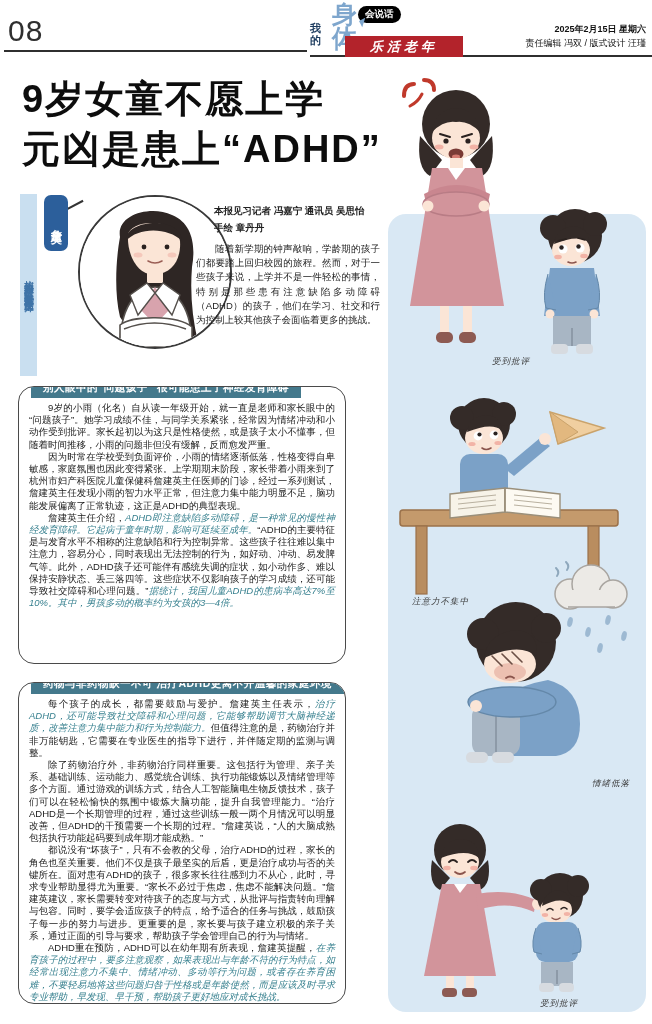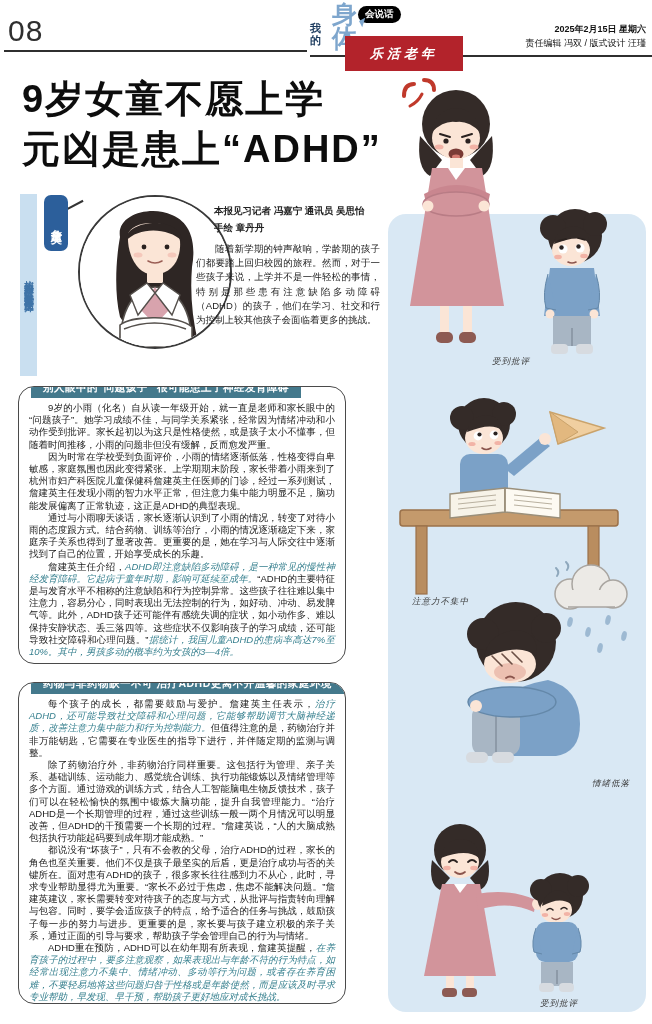--- a/index.html
+++ b/index.html
@@ -11,21 +11,21 @@
   .rule-right{position:absolute;left:310px;top:55px;width:342px;height:2px;background:#2f2f2f;}
   .logo{position:absolute;left:296px;top:2px;width:170px;height:58px;}
   .logo-main{position:absolute;left:36px;top:1px;width:1em;font-size:25px;font-weight:900;
              line-height:.95;color:#7ea6cd;letter-spacing:0;}
   .logo-prefix{position:absolute;left:14px;top:21px;width:1em;font-size:11px;font-weight:bold;
                line-height:1.05;color:#1c3b5e;}
   .logo-bubble{position:absolute;left:62px;top:4px;background:#000000;color:#fff;font-size:9.5px;
                font-weight:bold;padding:2px 7px;border-radius:9px;}
   .logo-bubble:after{content:"";position:absolute;left:-4px;bottom:-3px;border:5px solid transparent;
                border-right-color:#7ea6cd;transform:rotate(18deg);}
-  .badge-red{position:absolute;left:345px;top:36px;width:118px;height:35px;background:#b3232b;
+  .badge-red{position:absolute;left:345px;top:36px;width:118px;height:21px;background:#b3232b;
              color:#fff;z-index:3;display:flex;align-items:center;justify-content:center;
              font-family:"Liberation Serif", serif;font-style:italic;font-weight:bold;
              font-size:13px;letter-spacing:4px;}
   .dateline{position:absolute;right:6px;top:22px;text-align:right;font-size:9px;line-height:14px;color:#111;}
   .dateline .d1{font-weight:600;}
   
   .headline{position:absolute;left:22px;top:74px;font-weight:900;color:#0d0d0d;
             font-size:38px;line-height:50px;letter-spacing:2px;}
   
   .profile{position:absolute;left:0;top:192px;width:384px;height:192px;}
@@ -122,21 +122,20 @@
     <div class="intro">
       <p>随着新学期的钟声敲响，学龄期的孩子们都要踏上回归校园的旅程。然而，对于一些孩子来说，上学并不是一件轻松的事情，特别是那些患有注意缺陷多动障碍（ADHD）的孩子，他们在学习、社交和行为控制上较其他孩子会面临着更多的挑战。</p>
     </div>
   </div>
 
   <div class="section-box box1">
     <div class="section-bar">别人眼中的“问题孩子” 很可能患上了神经发育障碍</div>
     <div>
         <p class="body-para"><span>9岁的小雨（化名）自从读一年级开始，就一直是老师和家长眼中的“问题孩子”。她学习成绩不佳，与同学关系紧张，经常因为情绪冲动和小动作受到批评。家长起初以为这只是性格使然，或是孩子太小不懂事，但随着时间推移，小雨的问题非但没有缓解，反而愈发严重。</span></p>
         <p class="body-para"><span>因为时常在学校受到负面评价，小雨的情绪逐渐低落，性格变得自卑敏感，家庭氛围也因此变得紧张。上学期期末阶段，家长带着小雨来到了杭州市妇产科医院儿童保健科詹建英主任医师的门诊，经过一系列测试，詹建英主任发现小雨的智力水平正常，但注意力集中能力明显不足，脑功能发展偏离了正常轨迹，这正是ADHD的典型表现。</span></p>
-        <p class="body-para"><span>通过与小雨聊天谈话，家长逐渐认识到了小雨的情况，转变了对待小雨的态度跟方式。结合药物、训练等治疗，小雨的情况逐渐稳定下来，家庭亲子关系也得到了显著改善。更重要的是，她在学习与人际交往中逐渐找到了自己的位置，开始享受成长的乐趣。</span></p>
         <p class="body-para"><span>詹建英主任介绍，</span><span class="teal">ADHD即注意缺陷多动障碍，是一种常见的慢性神经发育障碍。它起病于童年时期，影响可延续至成年。</span><span>“ADHD的主要特征是与发育水平不相称的注意缺陷和行为控制异常。这些孩子往往难以集中注意力，容易分心，同时表现出无法控制的行为，如好动、冲动、易发脾气等。此外，ADHD孩子还可能伴有感统失调的症状，如小动作多、难以保持安静状态、丢三落四等。这些症状不仅影响孩子的学习成绩，还可能导致社交障碍和心理问题。”</span><span class="teal">据统计，我国儿童ADHD的患病率高达7%至10%。其中，男孩多动的概率约为女孩的3—4倍。</span></p>
       </div>
   </div>
 
   <div class="section-box box2">
     <div class="section-bar">药物与非药物缺一不可 治疗ADHD更离不开温馨的家庭环境</div>
     <div>
         <p class="body-para"><span>每个孩子的成长，都需要鼓励与爱护。詹建英主任表示，</span><span class="teal">治疗ADHD，还可能导致社交障碍和心理问题，它能够帮助调节大脑神经递质，改善注意力集中能力和行为控制能力。</span><span>但值得注意的是，药物治疗并非万能钥匙，它需要在专业医生的指导下进行，并伴随定期的监测与调整。</span></p>
         <p class="body-para"><span>除了药物治疗外，非药物治疗同样重要。这包括行为管理、亲子关系、基础训练、运动能力、感觉统合训练、执行功能锻炼以及情绪管理等多个方面。通过游戏的训练方式，结合人工智能脑电生物反馈技术，孩子们可以在轻松愉快的氛围中锻炼大脑功能，提升自我管理能力。“治疗ADHD是一个长期管理的过程，通过这些训练一般一两个月情况可以明显改善，但ADHD的干预需要一个长期的过程。”詹建英说，“人的大脑成熟包括执行功能起码要到成年期才能成熟。”</span></p>
         <p class="body-para"><span>都说没有“坏孩子”，只有不会教的父母，治疗ADHD的过程，家长的角色也至关重要。他们不仅是孩子最坚实的后盾，更是治疗成功与否的关键所在。面对患有ADHD的孩子，很多家长往往感到力不从心，此时，寻求专业帮助显得尤为重要。“家长不必过于焦虑，焦虑不能解决问题。”詹建英建议，家长需要转变对待孩子的态度与方式，从批评与指责转向理解与包容。同时，要学会适应孩子的特点，给予适合的任务与挑战，鼓励孩子每一步的努力与进步。更重要的是，家长要与孩子建立积极的亲子关系，通过正面的引导与要求，帮助孩子学会管理自己的行为与情绪。</span></p>

